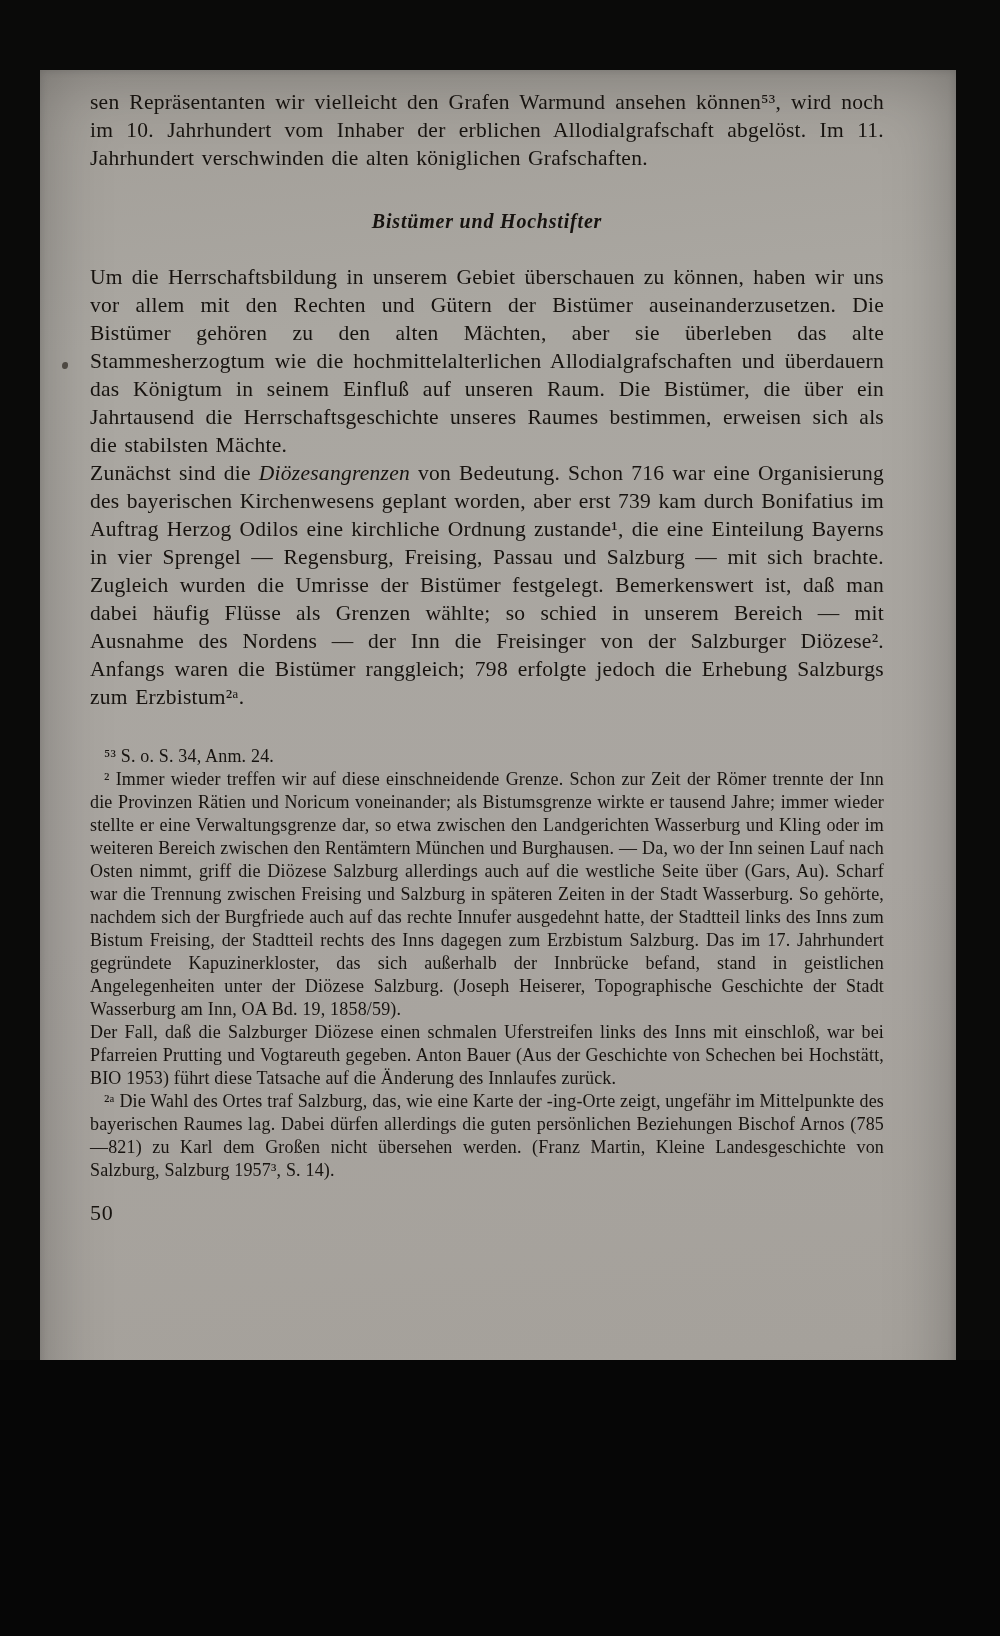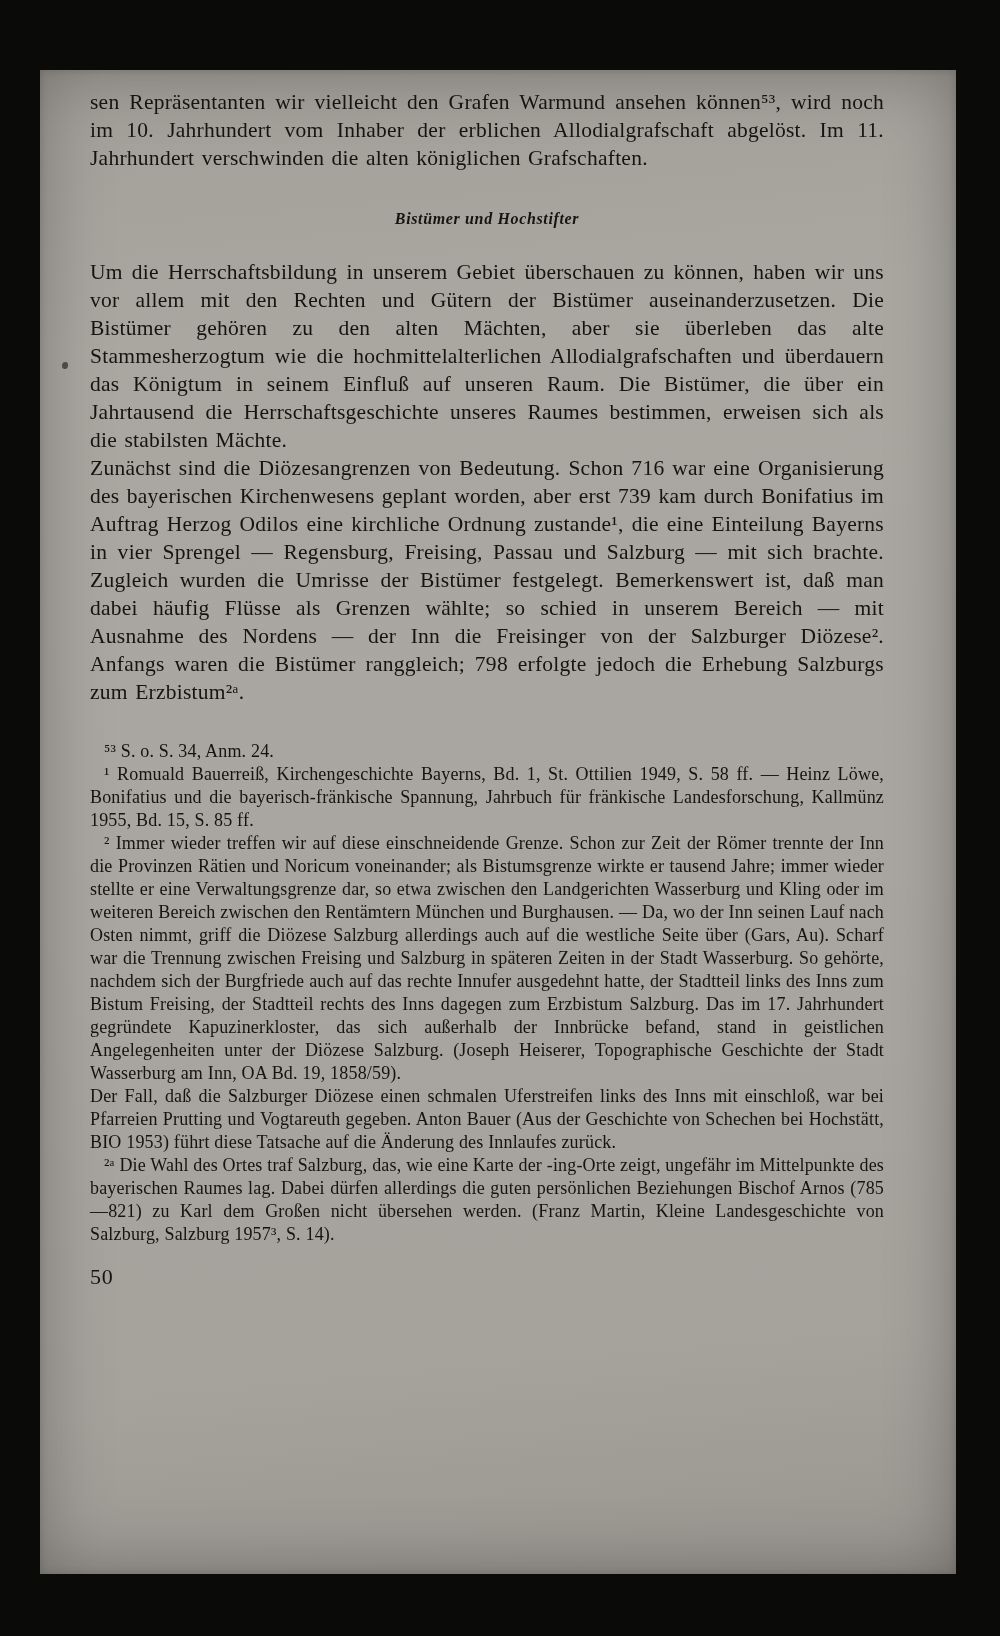--- a/index.html
+++ b/index.html
@@ -3,21 +3,21 @@
 <meta charset="utf-8">
 <style>
   html, body {
     margin: 0;
     padding: 0;
     background: #060606;
   }
   .scan {
     position: relative;
     width: 1000px;
-    height: 1636px;
+    height: 1360px;
     background: #0a0a09;
     overflow: hidden;
     font-family: "Liberation Serif", "DejaVu Serif", serif;
   }
   .page {
     position: absolute;
     left: 40px;
     top: 70px;
     width: 916px;
     height: 1504px;
@@ -30,27 +30,27 @@
   .body-text {
     margin: 0;
     font-size: 21.5px;
     line-height: 28px;
     text-align: justify;
     letter-spacing: 0.012em;
     word-spacing: 0.08em;
   }
   .heading {
     margin: 38px 0 30px 0;
-    font-size: 16px;
+    font-size: 20px;
     font-style: italic;
     font-weight: 700;
     text-align: center;
     letter-spacing: 0.04em;
   }
-  .italic { }
+  .italic { font-style: italic; }
   .footnotes {
     margin-top: 34px;
   }
   .footnote {
     margin: 0;
     font-size: 18px;
     line-height: 23px;
     text-align: justify;
     letter-spacing: 0.01em;
   }
@@ -82,21 +82,20 @@
     <p class="body-text">sen Repräsentanten wir vielleicht den Grafen Warmund ansehen können⁵³, wird noch im 10. Jahrhundert vom Inhaber der erblichen Allodialgrafschaft abgelöst. Im 11. Jahrhundert verschwinden die alten königlichen Grafschaften.</p>
 
     <h2 class="heading">Bistümer und Hochstifter</h2>
 
     <p class="body-text">Um die Herrschaftsbildung in unserem Gebiet überschauen zu können, haben wir uns vor allem mit den Rechten und Gütern der Bistümer auseinanderzusetzen. Die Bistümer gehören zu den alten Mächten, aber sie überleben das alte Stammesherzogtum wie die hochmittelalterlichen Allodialgrafschaften und überdauern das Königtum in seinem Einfluß auf unseren Raum. Die Bistümer, die über ein Jahrtausend die Herrschaftsgeschichte unseres Raumes bestimmen, erweisen sich als die stabilsten Mächte.</p>
 
     <p class="body-text"><span>Zunächst sind die </span><span class="italic">Diözesangrenzen</span><span> von Bedeutung. Schon 716 war eine Organisierung des bayerischen Kirchenwesens geplant worden, aber erst 739 kam durch Bonifatius im Auftrag Herzog Odilos eine kirchliche Ordnung zustande¹, die eine Einteilung Bayerns in vier Sprengel — Regensburg, Freising, Passau und Salzburg — mit sich brachte. Zugleich wurden die Umrisse der Bistümer festgelegt. Bemerkenswert ist, daß man dabei häufig Flüsse als Grenzen wählte; so schied in unserem Bereich — mit Ausnahme des Nordens — der Inn die Freisinger von der Salzburger Diözese². Anfangs waren die Bistümer ranggleich; 798 erfolgte jedoch die Erhebung Salzburgs zum Erzbistum²ᵃ.</span></p>
 
     <div class="footnotes">
       <p class="footnote indent">⁵³ S. o. S. 34, Anm. 24.</p>
-      <p class="footnote indent">¹ Romuald Bauerreiß, Kirchengeschichte Bayerns, Bd. 1, St. Ottilien 1949, S. 58 ff. — Heinz Löwe, Bonifatius und die bayerisch-fränkische Spannung, Jahrbuch für fränkische Landesforschung, Kallmünz 1955, Bd. 15, S. 85 ff.</p>
       <p class="footnote indent">² Immer wieder treffen wir auf diese einschneidende Grenze. Schon zur Zeit der Römer trennte der Inn die Provinzen Rätien und Noricum voneinander; als Bistumsgrenze wirkte er tausend Jahre; immer wieder stellte er eine Verwaltungsgrenze dar, so etwa zwischen den Landgerichten Wasserburg und Kling oder im weiteren Bereich zwischen den Rentämtern München und Burghausen. — Da, wo der Inn seinen Lauf nach Osten nimmt, griff die Diözese Salzburg allerdings auch auf die westliche Seite über (Gars, Au). Scharf war die Trennung zwischen Freising und Salzburg in späteren Zeiten in der Stadt Wasserburg. So gehörte, nachdem sich der Burgfriede auch auf das rechte Innufer ausgedehnt hatte, der Stadtteil links des Inns zum Bistum Freising, der Stadtteil rechts des Inns dagegen zum Erzbistum Salzburg. Das im 17. Jahrhundert gegründete Kapuzinerkloster, das sich außerhalb der Innbrücke befand, stand in geistlichen Angelegenheiten unter der Diözese Salzburg. (Joseph Heiserer, Topographische Geschichte der Stadt Wasserburg am Inn, OA Bd. 19, 1858/59).</p>
       <p class="footnote">Der Fall, daß die Salzburger Diözese einen schmalen Uferstreifen links des Inns mit einschloß, war bei Pfarreien Prutting und Vogtareuth gegeben. Anton Bauer (Aus der Geschichte von Schechen bei Hochstätt, BIO 1953) führt diese Tatsache auf die Änderung des Innlaufes zurück.</p>
       <p class="footnote indent">²ᵃ Die Wahl des Ortes traf Salzburg, das, wie eine Karte der -ing-Orte zeigt, ungefähr im Mittelpunkte des bayerischen Raumes lag. Dabei dürfen allerdings die guten persönlichen Beziehungen Bischof Arnos (785—821) zu Karl dem Großen nicht übersehen werden. (Franz Martin, Kleine Landesgeschichte von Salzburg, Salzburg 1957³, S. 14).</p>
     </div>
 
     <div class="page-number">50</div>
 
   </div>
 </div>
 

